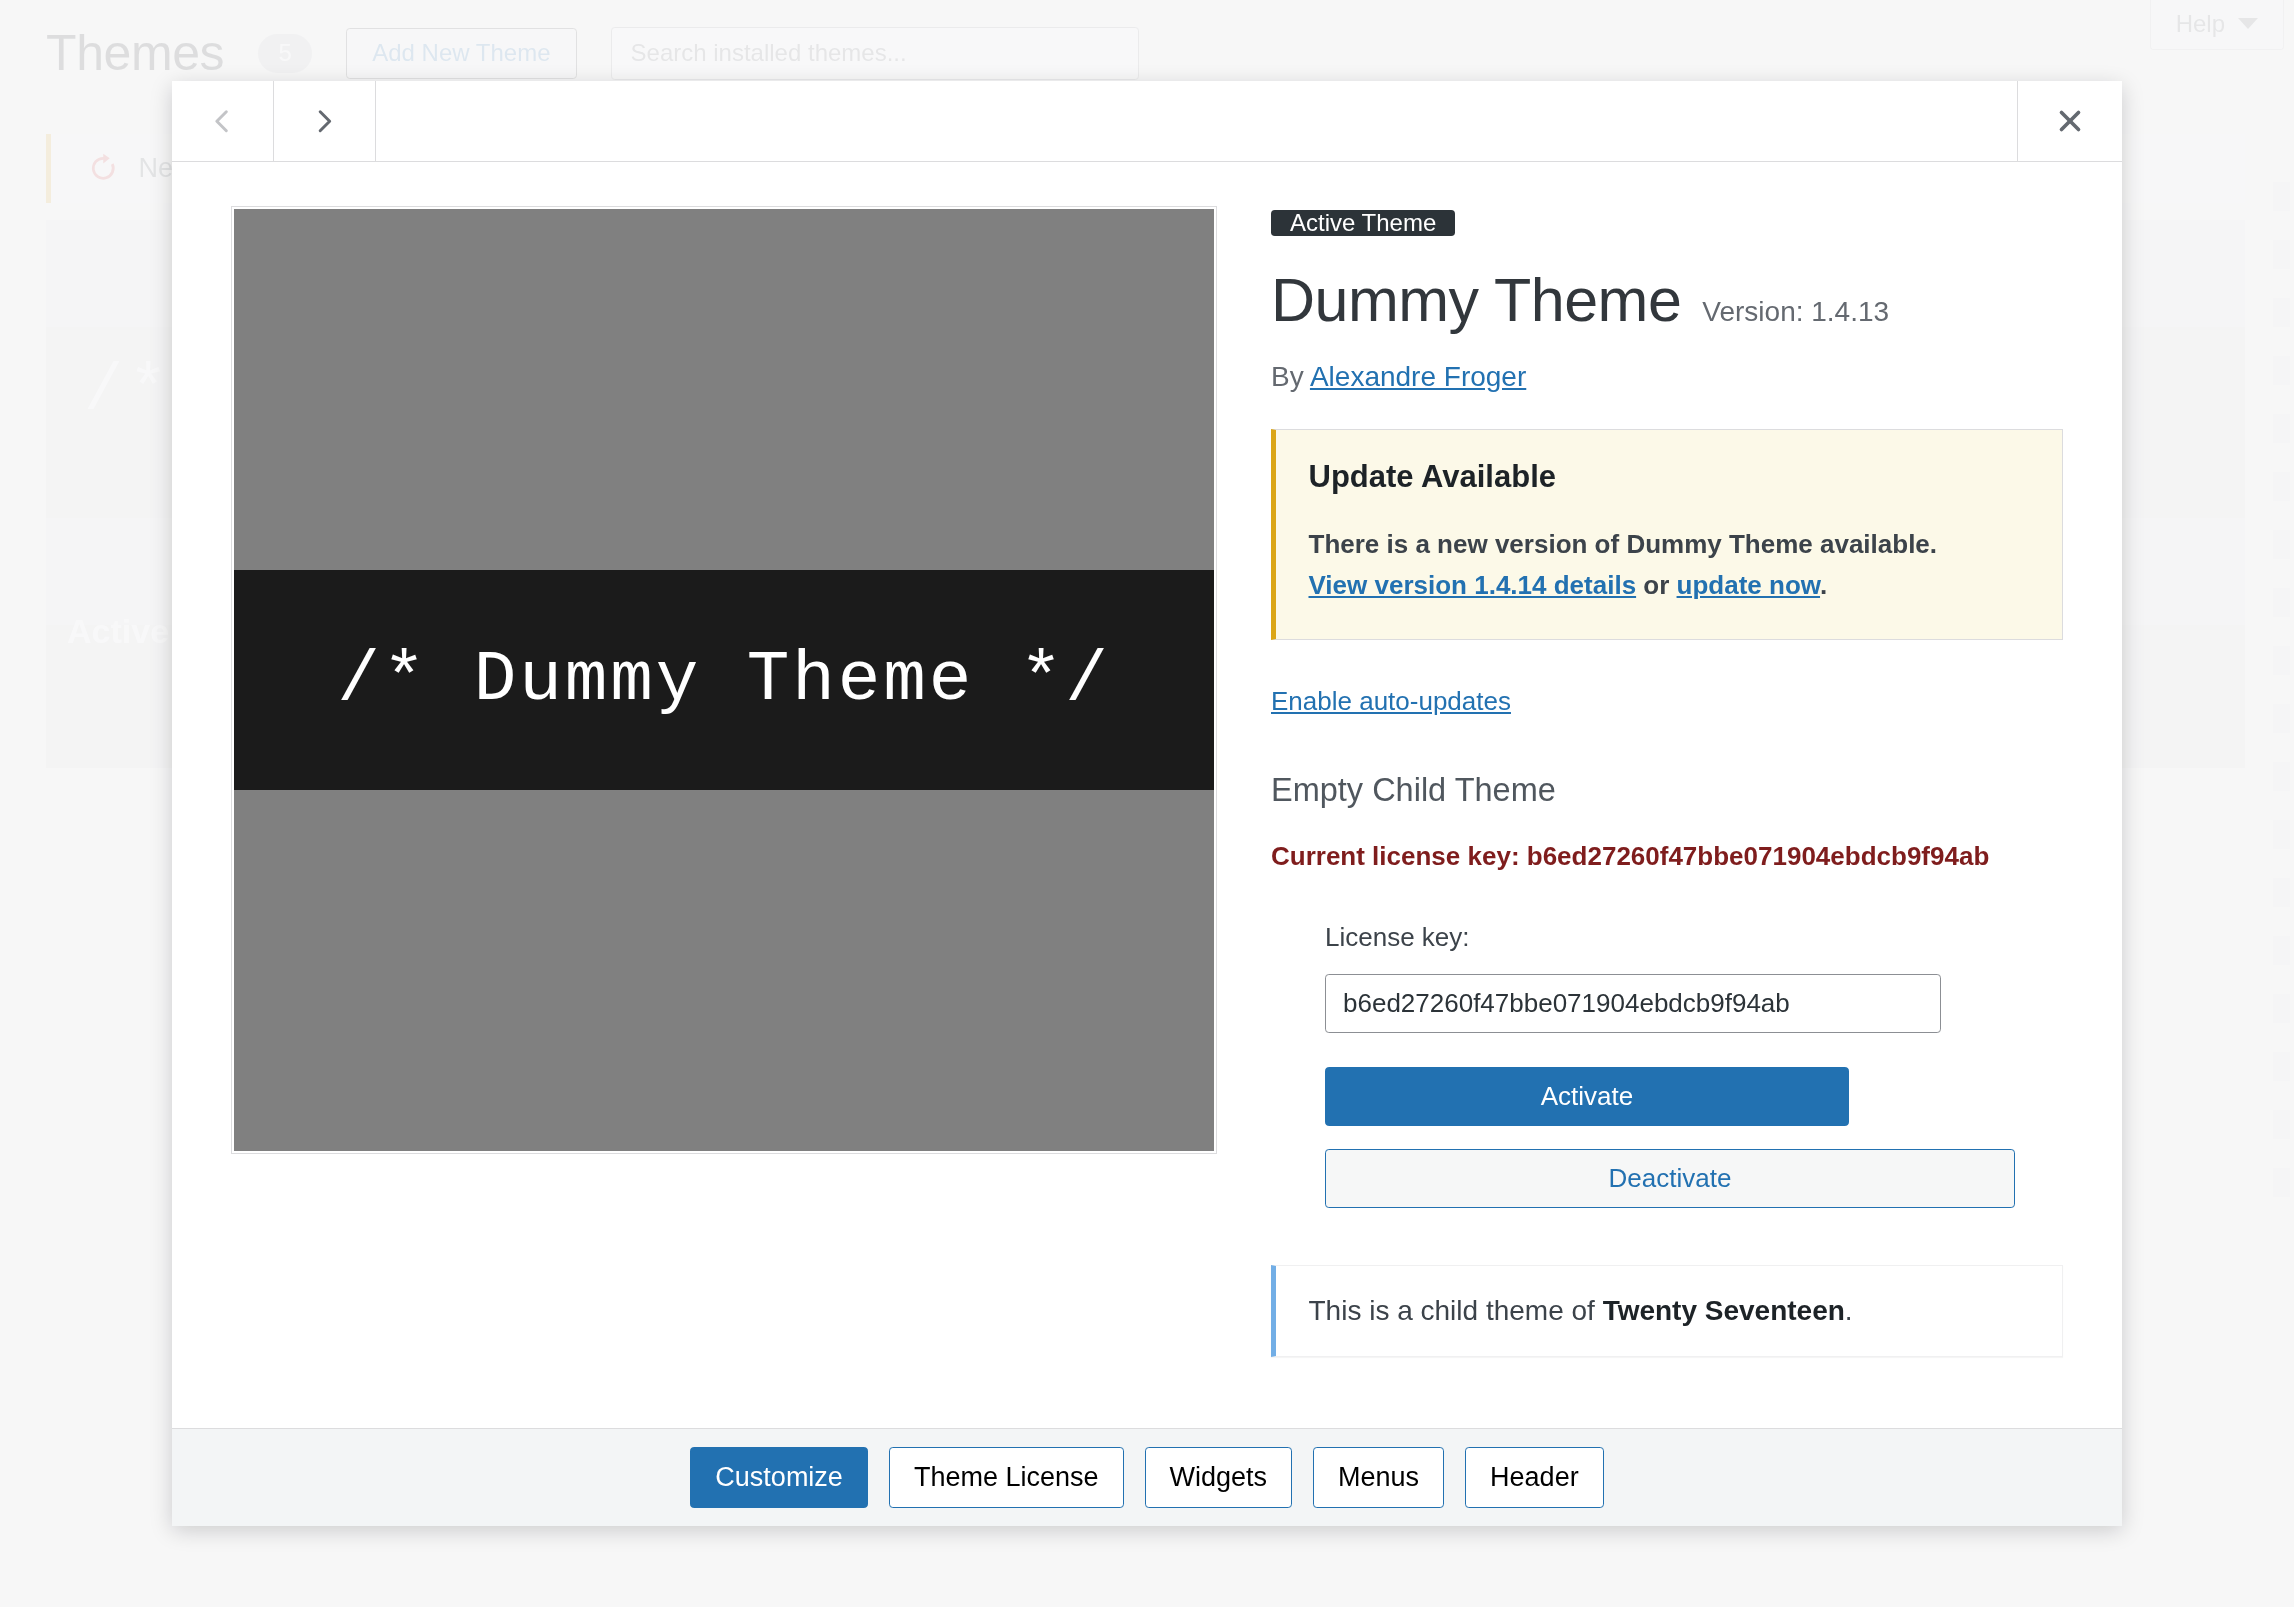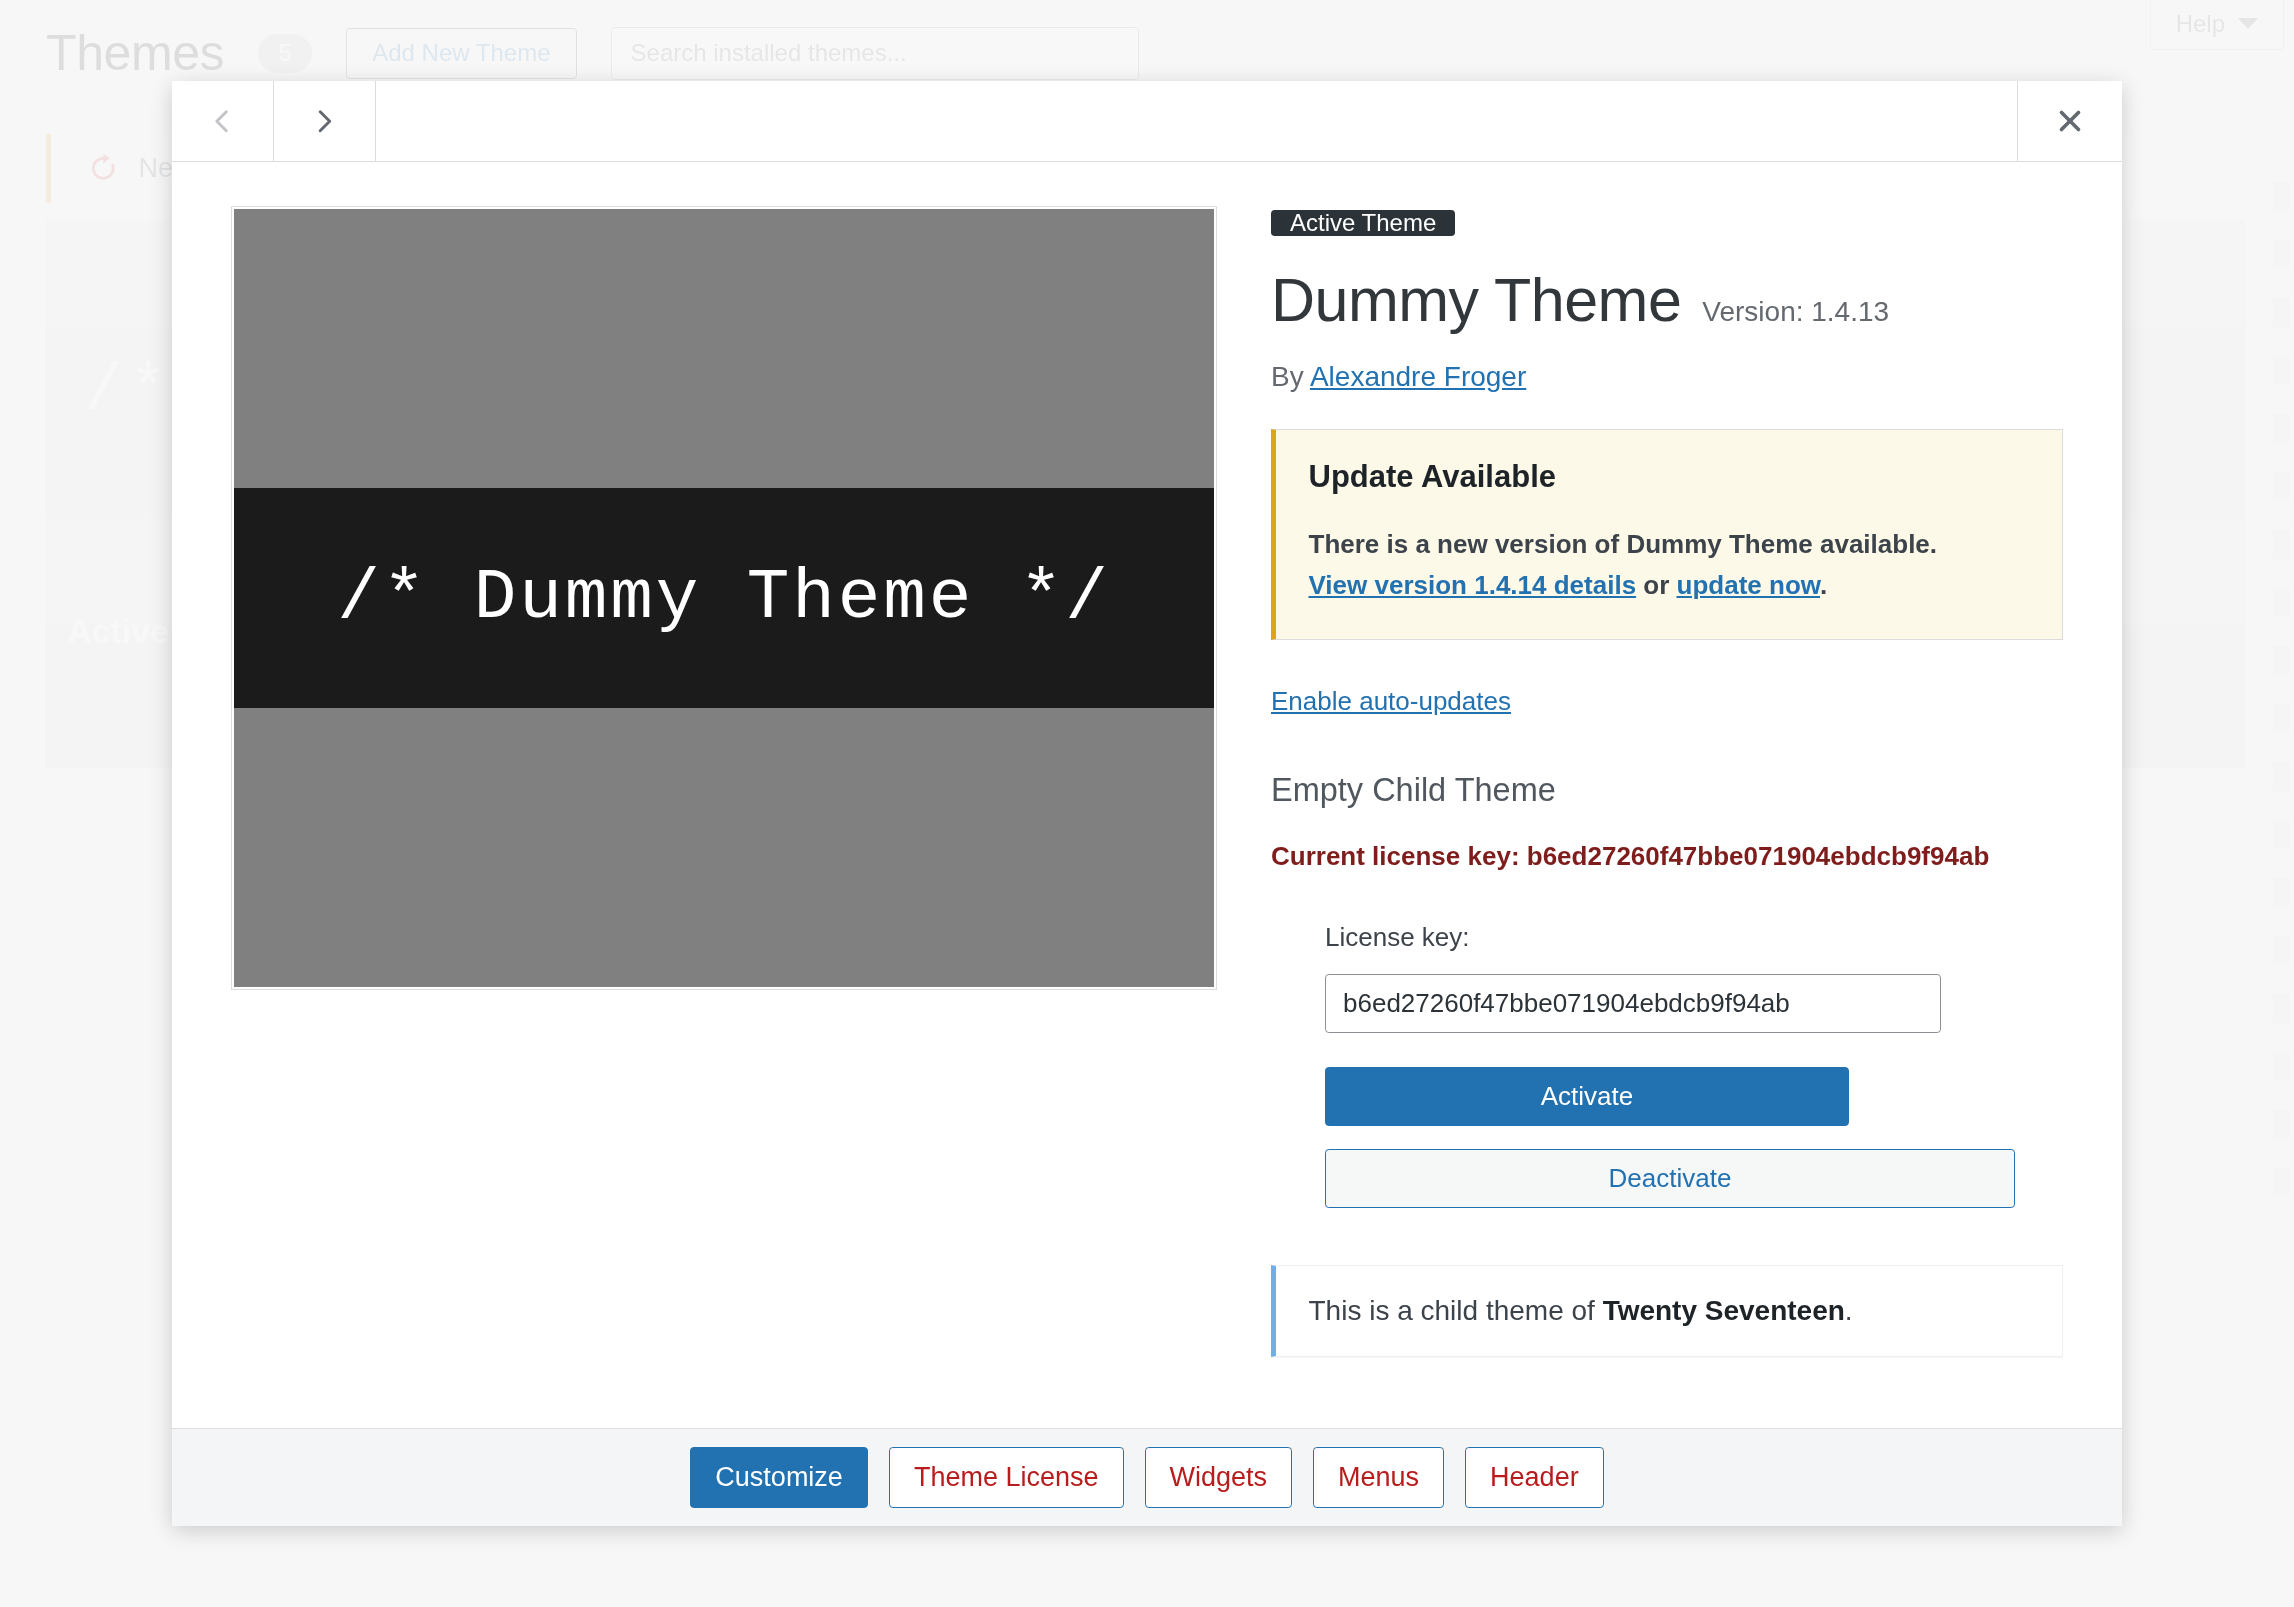--- a/index.html
+++ b/index.html
@@ -142,21 +142,21 @@
     flex: 1 1 auto;
     display: flex;
     padding: 44px 59px 0 59px;
     gap: 54px;
     overflow: hidden;
   }
 
   
   .screenshot-wrap {
     flex: 0 0 986px;
-    height: 784px;
+    height: 948px;
     border: 1px solid #dcdcde;
     background: #fff;
     padding: 1.9px;
   }
   .screenshot {
     width: 100%; height: 100%;
     background: #808080;
     display: flex; align-items: center; justify-content: center;
     position: relative;
   }
@@ -281,21 +281,21 @@
   
   .modal-footer {
     flex: 0 0 98px;
     background: #f3f5f6;
     border-top: 1px solid #dcdcde;
     display: flex; align-items: center; justify-content: center;
     gap: 21px;
   }
   .footer-btn {
     border: 1px solid #2271b1; border-radius: 3.8px;
-    background: #fff; color: #b91c1c;
+    background: #fff; color: #000000;
     font-family: "Liberation Sans", sans-serif;
     font-size: 27px; line-height: 1;
     padding: 16.3px 24px; cursor: pointer;
   }
   .footer-btn.primary {
     background: #2271b1; color: #fff;
   }
 </style>
 </head>
 <body>

